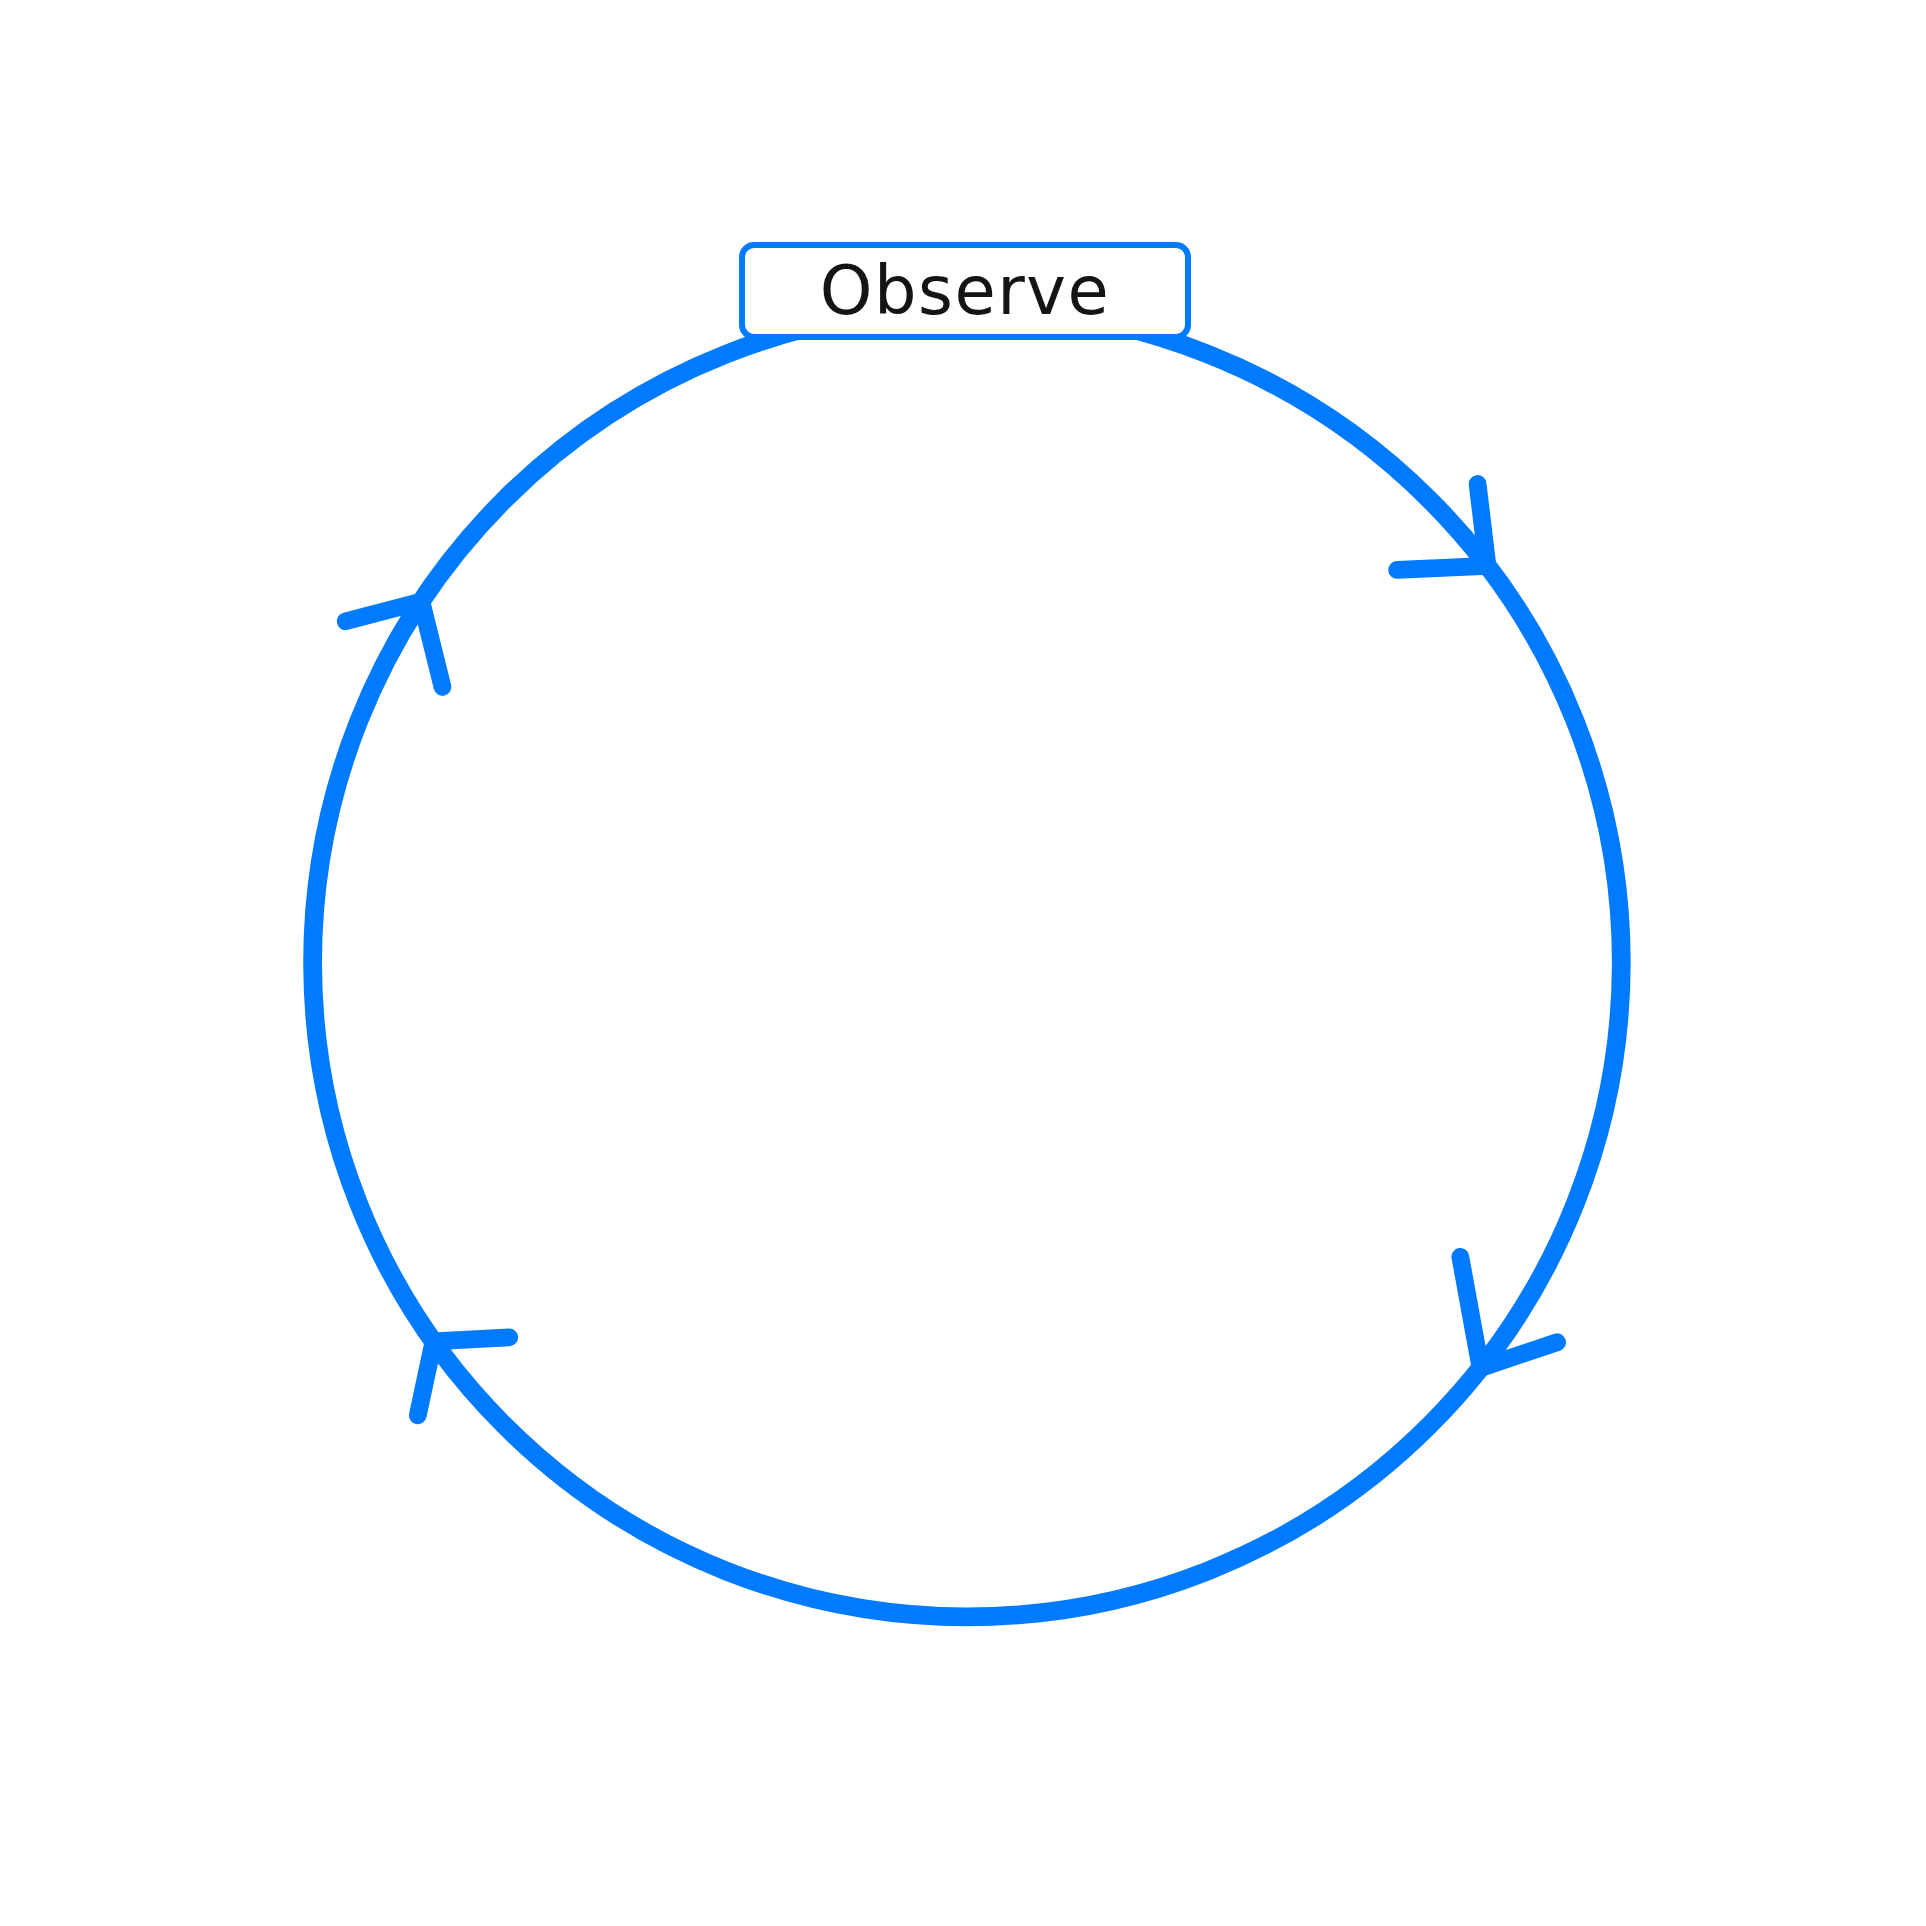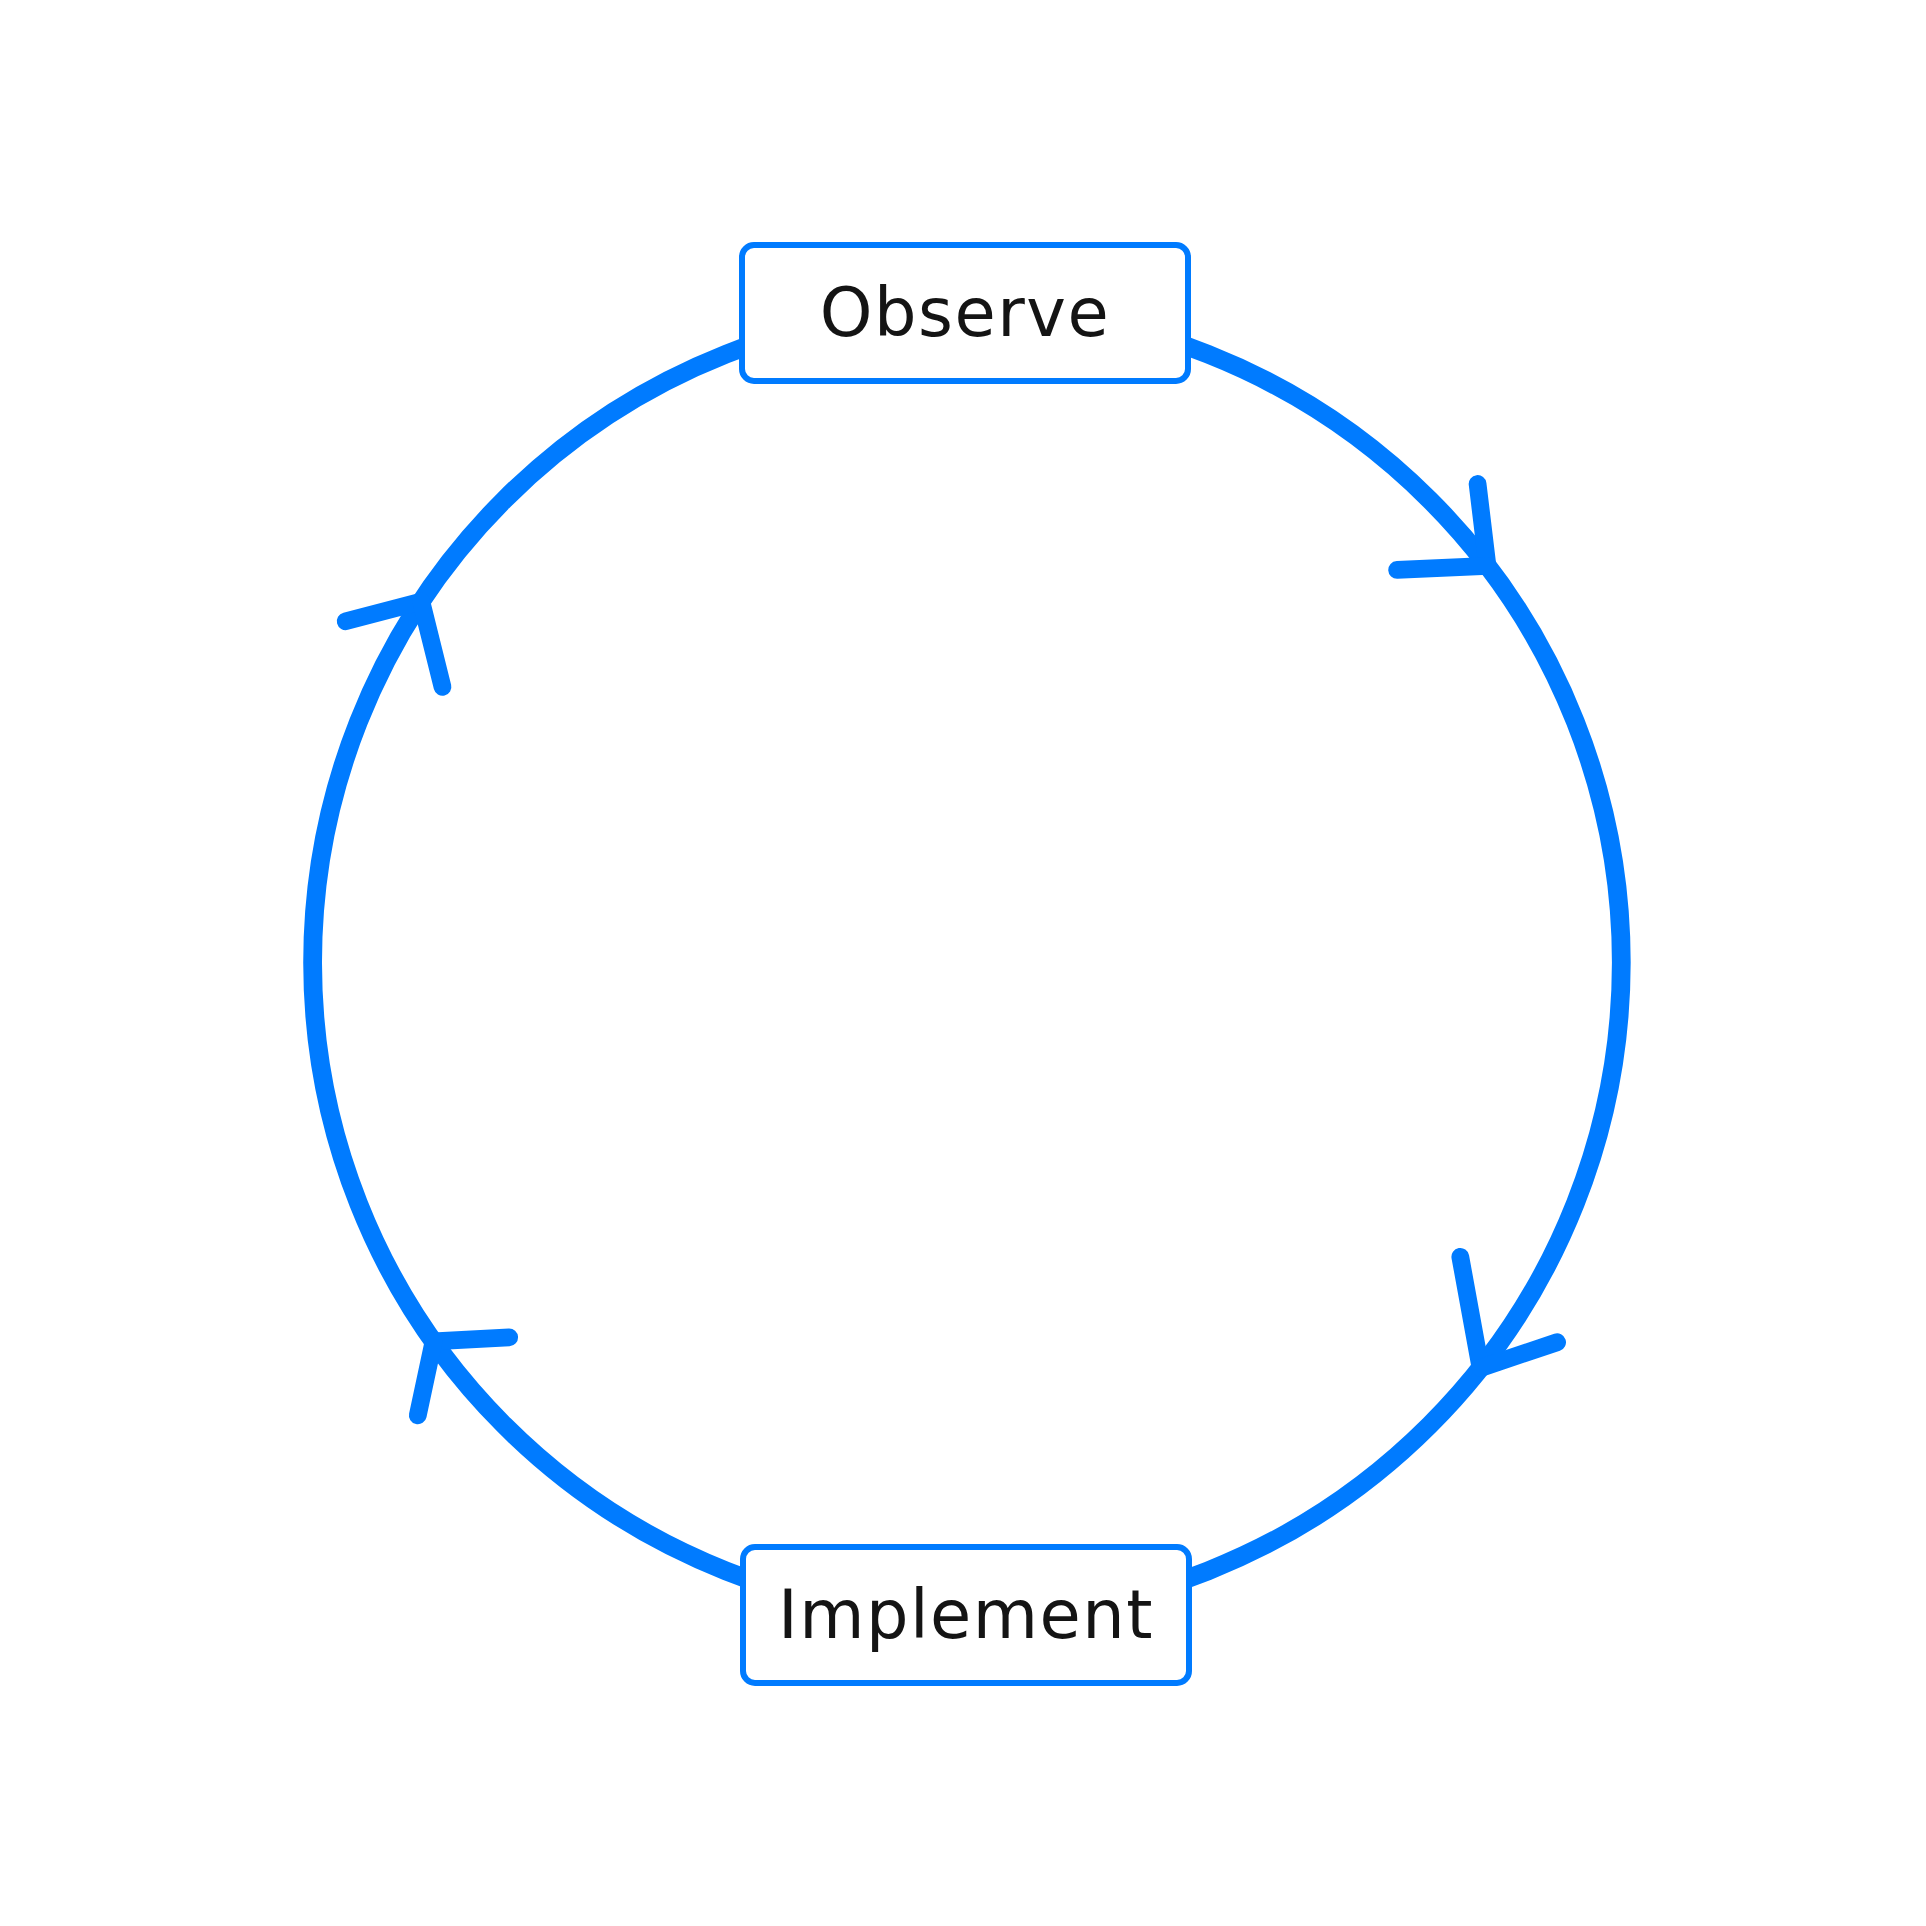--- a/index.html
+++ b/index.html
@@ -24,21 +24,21 @@
     width: 1926px;
     height: 1926px;
   }
   .cycle-svg .stroke {
     stroke: var(--accent);
     fill: none;
   }
   .node-box {
     position: absolute;
     width: 452px;
-    height: 142px;
+    height: 98px;
     background: var(--box-fill);
     border: 6px solid var(--accent);
     border-radius: 15px;
     display: flex;
     align-items: center;
     justify-content: center;
     font-size: 67px;
     letter-spacing: 1.5px;
     color: var(--text);
     white-space: nowrap;
@@ -76,19 +76,16 @@
       <line class="stroke" x1="853" y1="1218" x2="700" y2="1258" stroke-width="36" stroke-linecap="round"></line>
       <line class="stroke" x1="853" y1="1218" x2="896" y2="1391" stroke-width="36" stroke-linecap="round"></line>
     </g>
   </svg>
 
   <div class="node-box node-top">
     <span>Observe</span>
   </div>
 
 
-  <div class="node-box node-bottom">
-    <span>Implement</span>
-  </div>
 
 
 </div>
 
 
 </body></html>

